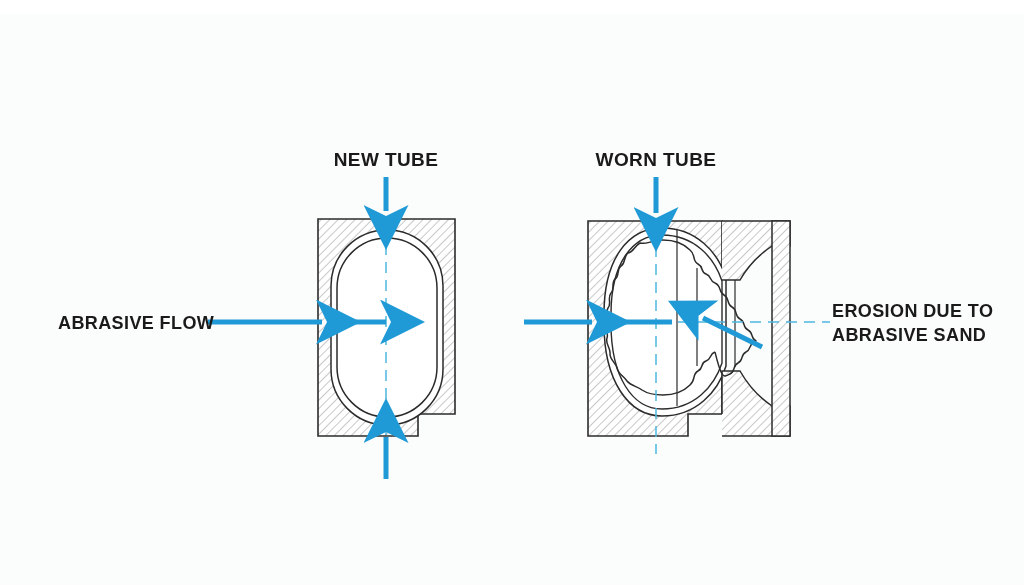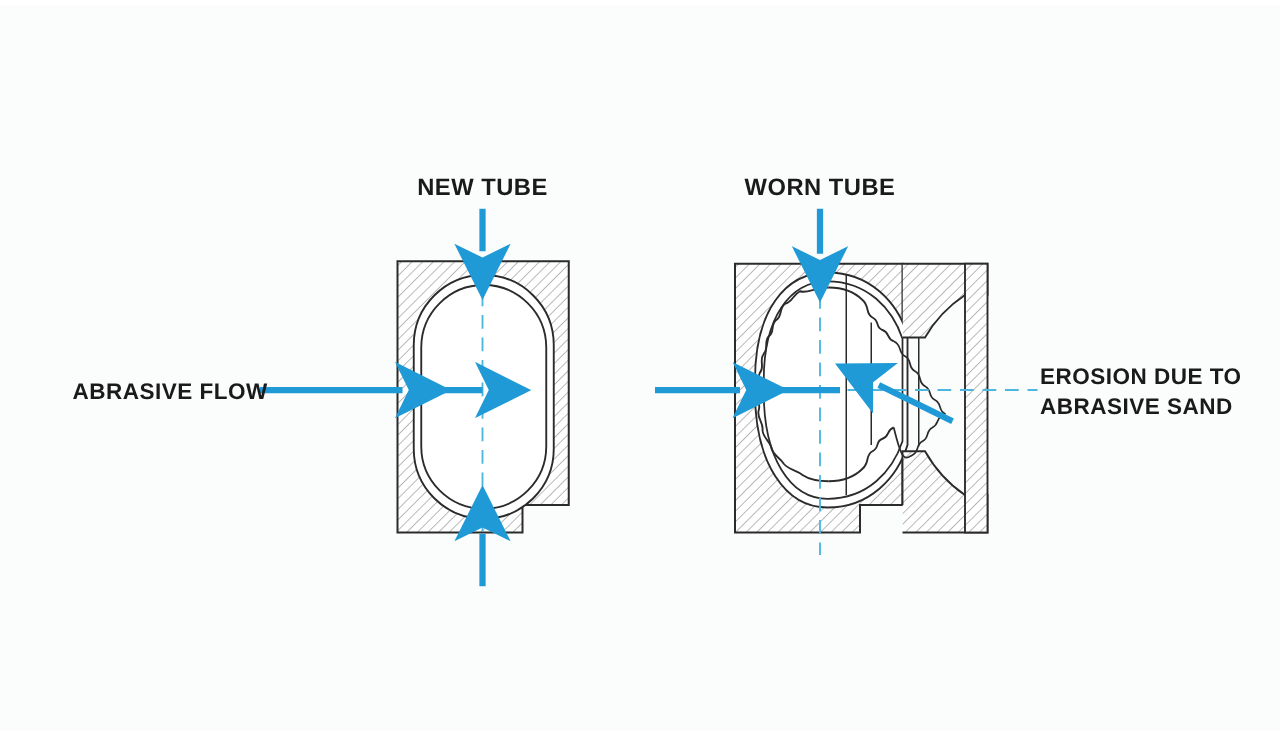--- a/index.html
+++ b/index.html
@@ -10,24 +10,24 @@
   body {
     width: 1024px;
     height: 585px;
     position: relative;
     overflow: hidden;
     font-family: "Liberation Sans", sans-serif;
   }
   #canvas-root {
     position: absolute;
     left: 0;
-    top: 4px;
+    top: 14px;
     width: 1024px;
     height: 492px;
-    background: #fdba74;
+    background: #3b82f6;
   }
   svg.diagram {
     display: block;
     width: 1024px;
     height: 585px;
   }
   text.label {
     font-family: "Liberation Sans Narrow", "Liberation Sans", sans-serif;
     font-weight: bold;
     fill: #1a1a1a;

